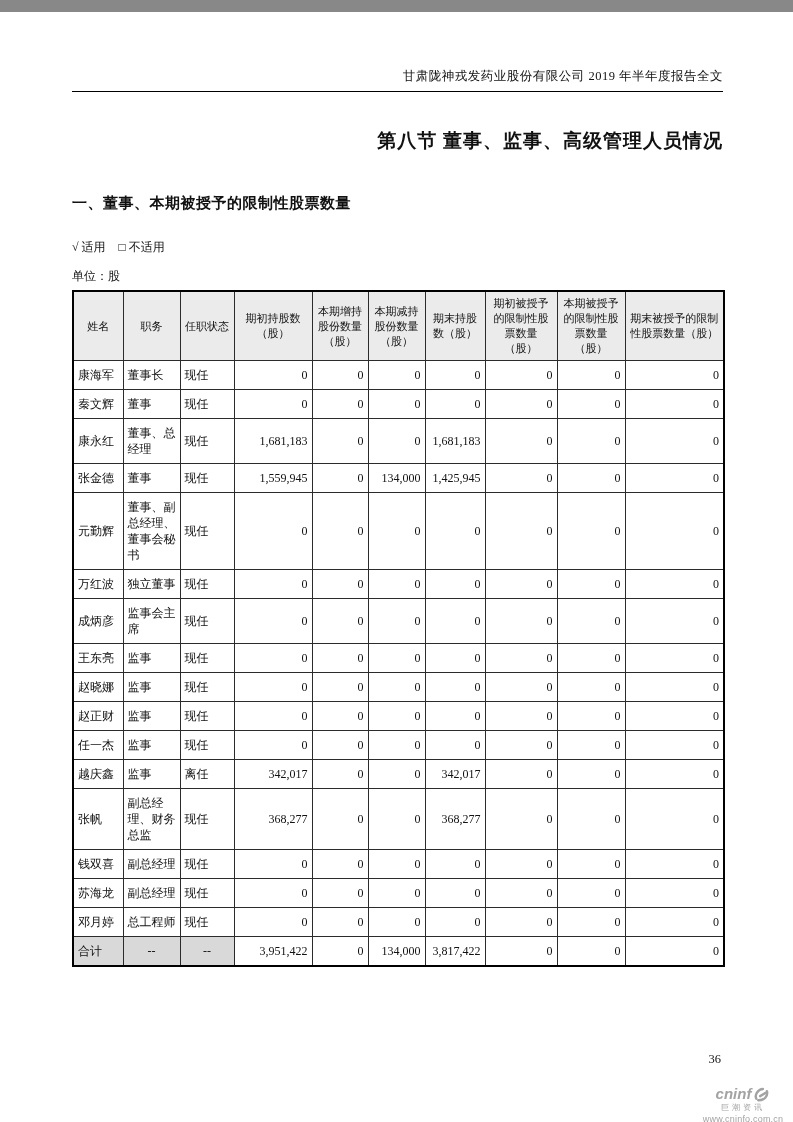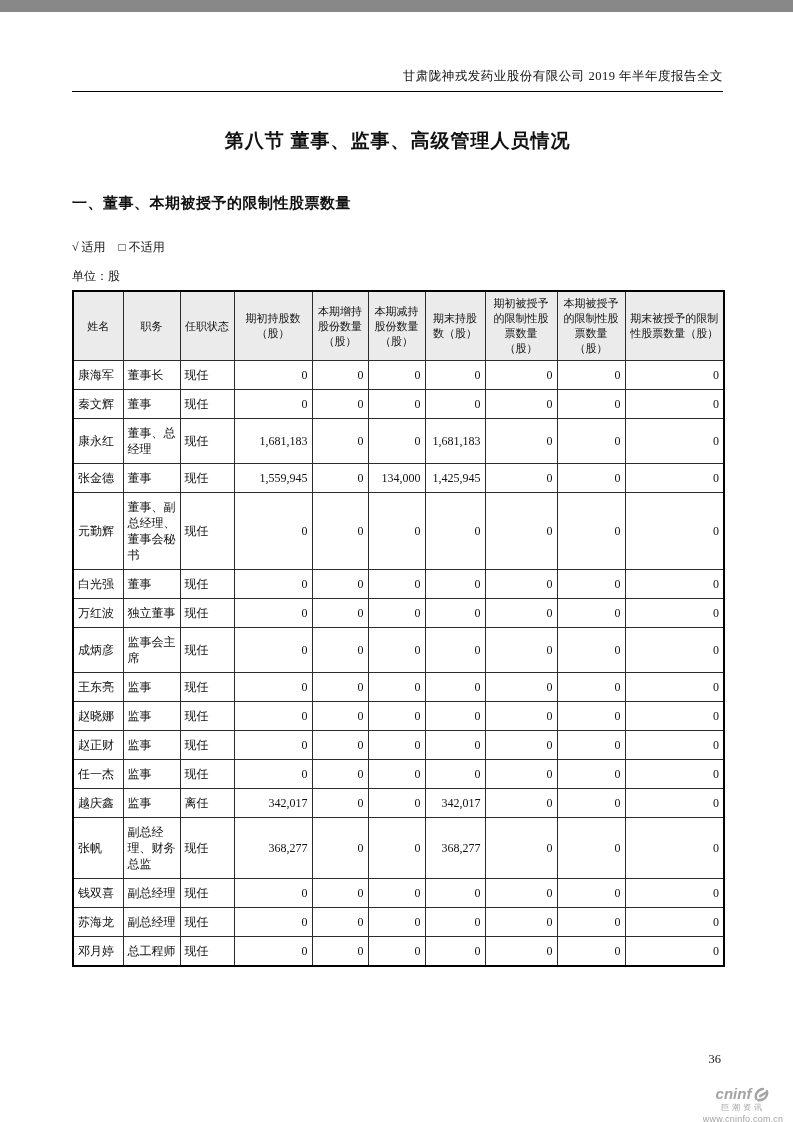--- a/index.html
+++ b/index.html
@@ -16,21 +16,21 @@
   .page-header{
     padding-top:56px;
     text-align:right;
     font-size:12.5px;
     letter-spacing:.5px;
     border-bottom:1.5px solid #000;
     padding-bottom:6px;
   }
   .chapter-title{
     margin:36px 0 0 0;
-    text-align:center;
+    text-align:right;
     font-size:19px;
     font-weight:bold;
     letter-spacing:1px;
   }
   .section-heading{
     margin:40px 0 0 0;
     font-size:15px;
     font-weight:bold;
     letter-spacing:.5px;
   }
@@ -211,32 +211,20 @@
             <td class="txt label-cell">现任</td>
             <td class="num">0</td>
             <td class="num">0</td>
             <td class="num">0</td>
             <td class="num">0</td>
             <td class="num">0</td>
             <td class="num">0</td>
             <td class="num">0</td>
           </tr>
           <tr>
-            <td class="txt label-cell">白光强</td>
-            <td class="txt label-cell">董事</td>
-            <td class="txt label-cell">现任</td>
-            <td class="num">0</td>
-            <td class="num">0</td>
-            <td class="num">0</td>
-            <td class="num">0</td>
-            <td class="num">0</td>
-            <td class="num">0</td>
-            <td class="num">0</td>
-          </tr>
-          <tr>
             <td class="txt label-cell">万红波</td>
             <td class="txt label-cell">独立董事</td>
             <td class="txt label-cell">现任</td>
             <td class="num">0</td>
             <td class="num">0</td>
             <td class="num">0</td>
             <td class="num">0</td>
             <td class="num">0</td>
             <td class="num">0</td>
             <td class="num">0</td>
@@ -350,20 +338,32 @@
             <td class="num">0</td>
           </tr>
           <tr>
             <td class="txt label-cell">邓月婷</td>
             <td class="txt label-cell">总工程师</td>
             <td class="txt label-cell">现任</td>
             <td class="num">0</td>
             <td class="num">0</td>
             <td class="num">0</td>
             <td class="num">0</td>
+            <td class="num">0</td>
+            <td class="num">0</td>
+            <td class="num">0</td>
+          </tr>
+          <tr class="total-row">
+            <td class="txt label-cell">合计</td>
+            <td class="txt label-cell dash">--</td>
+            <td class="txt label-cell dash">--</td>
+            <td class="num">3,951,422</td>
+            <td class="num">0</td>
+            <td class="num">134,000</td>
+            <td class="num">3,817,422</td>
             <td class="num">0</td>
             <td class="num">0</td>
             <td class="num">0</td>
           </tr>
         </tbody>
     </table>
   </div>
 
   <div class="page-number">36</div>
 

